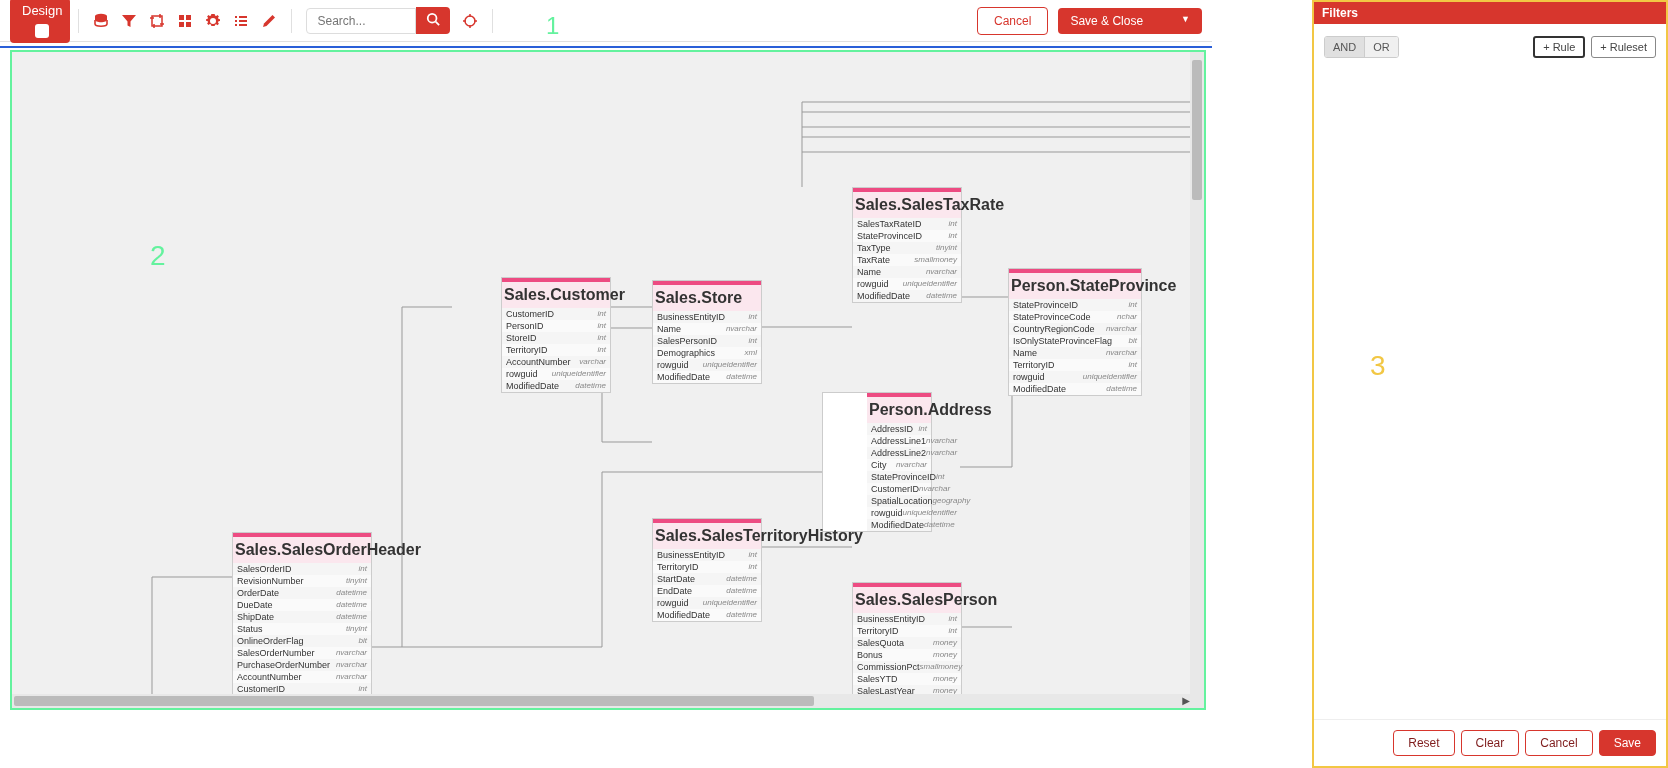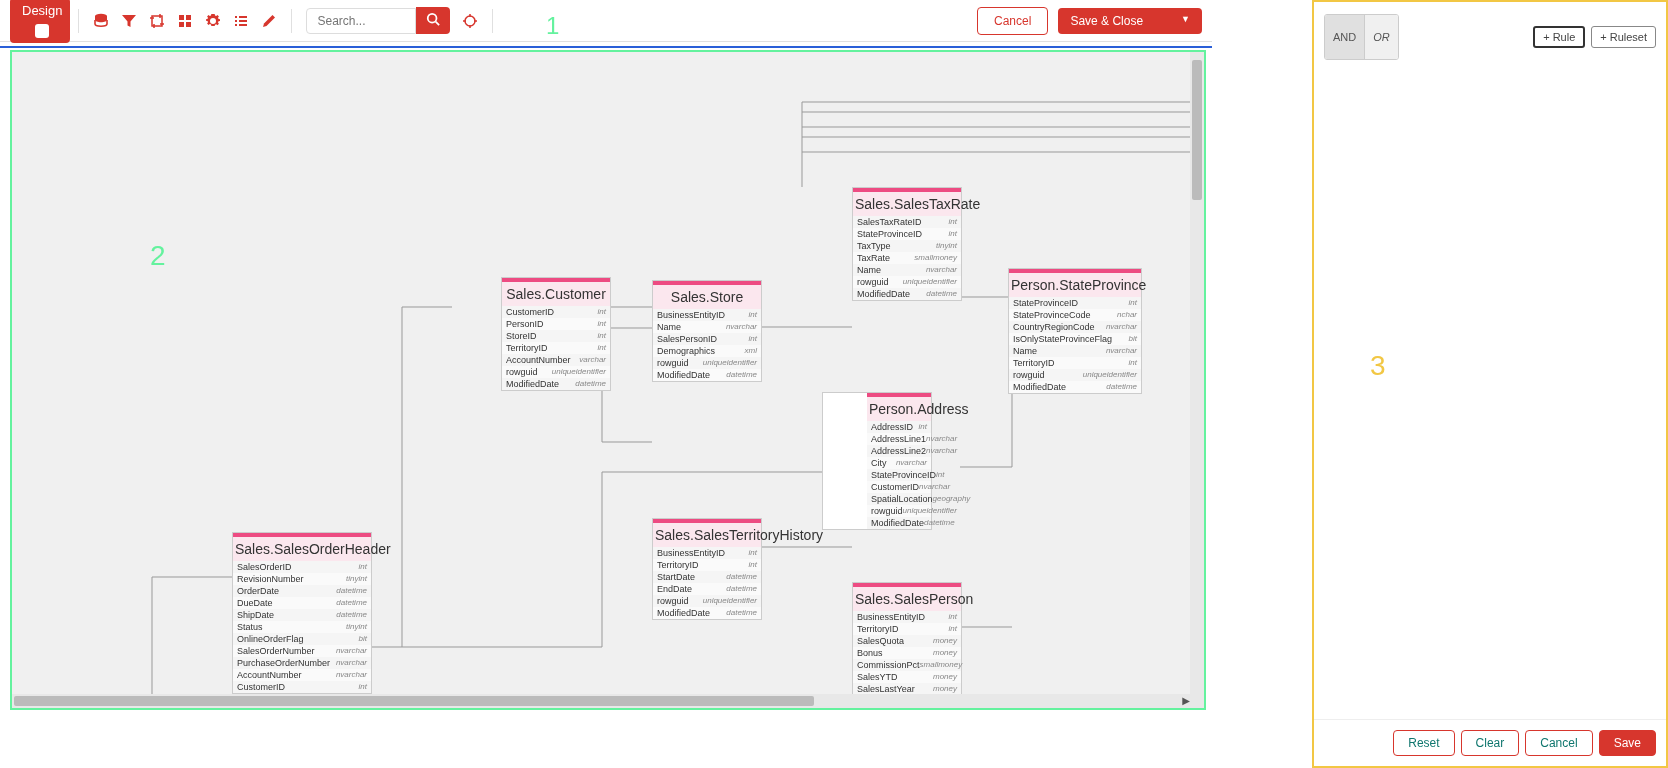--- a/index.html
+++ b/index.html
@@ -24,21 +24,21 @@
 
 .canvas-wrap { position: absolute; top: 50px; left: 10px; width: 1196px; height: 660px; border: 2px solid #64f29e; background: #f0f0f0; overflow: hidden; }
 .canvas-inner { position: relative; width: 100%; height: 100%; }
 .label-1 { position: absolute; top: 12px; left: 546px; color: #64f29e; font-size: 24px; font-weight: 400; z-index: 50; }
 .label-2 { position: absolute; top: 188px; left: 138px; color: #64f29e; font-size: 28px; font-weight: 400; }
 .label-3 { position: absolute; top: 350px; left: 1370px; color: #f2c744; font-size: 28px; font-weight: 400; z-index: 200; }
 
 
 .table { position: absolute; background: #fff; border: 1px solid #ccc; font-size: 10px; width: 110px; }
 .table .hd { height: 4px; background: #ed4b82; }
-.table .title { text-align: center; padding: 4px 2px; font-size: 14px; font-weight: 400; background: #fbe7ee; color: #333; }
+.table .title { padding: 4px 2px; font-size: 16px; font-weight: 700; background: #fbe7ee; color: #333; }
 .table .row { display: flex; justify-content: space-between; padding: 1px 4px; background: #fafafa; }
 .table .row:nth-child(odd){ background:#f5f5f5;}
 .table .col { font-size: 9px; color: #333; }
 .table .typ { font-size: 8px; color: #888; font-style: italic; }
 
 
 .vscroll { position: absolute; right: 0; top: 0; width: 14px; height: 100%; background: #e8e8e8; }
 .vscroll .thumb { position: absolute; top: 8px; left: 2px; width: 10px; height: 140px; background: #bbb; border-radius: 2px; }
 .hscroll { position: absolute; left: 0; bottom: 0; width: 100%; height: 14px; background: #e8e8e8; }
 .hscroll .thumb { position: absolute; left: 2px; top: 2px; width: 800px; height: 10px; background: #bbb; border-radius: 2px; }
@@ -46,28 +46,28 @@
 
 
 .lines { position: absolute; inset: 0; pointer-events: none; }
 .lines line { stroke: #999; stroke-width: 1; }
 
 
 .filters-panel { position: absolute; top: 0; right: 0; width: 356px; height: 768px; background: #fff; border: 2px solid #f2c744; }
 .filters-hd { background: #d7362d; color: #fff; padding: 4px 8px; font-size: 12px; font-weight: 600; }
 .filters-body { padding: 12px 10px; display: flex; justify-content: space-between; align-items: center; }
 .cond-group { display: flex; border: 1px solid #ccc; border-radius: 3px; overflow: hidden; }
-.cond-btn { border: none; background: #f0f0f0; padding: 16px 8px; font-size: 11px; cursor: pointer; color: #555; }
+.cond-btn { border: none; background: #f0f0f0; padding: 4px 8px; font-size: 11px; cursor: pointer; color: #555; }
 .cond-btn.active { background: #e0e0e0; }
-.cond-btn + .cond-btn { border-left: 1px solid #ccc; font-style: italic; }
+.cond-btn + .cond-btn { border-left: 1px solid #ccc; }
 .rule-btns { display: flex; gap: 6px; }
 .rule-btn { border: 1px solid #888; background: #fff; padding: 3px 8px; font-size: 11px; border-radius: 3px; cursor: pointer; display: flex; align-items: center; gap: 3px; color: #444; }
 .rule-btn.sel { border: 2px solid #333; }
 .filters-footer { position: absolute; bottom: 0; left: 0; right: 0; padding: 10px; display: flex; justify-content: flex-end; gap: 6px; border-top: 1px solid #eee; }
-.f-btn { border: 1px solid #d7362d; background: #fff; color: #0f766e; padding: 5px 14px; border-radius: 4px; font-size: 12px; cursor: pointer; }
+.f-btn { border: 1px solid #d7362d; background: #fff; color: #7f1d1d; padding: 5px 14px; border-radius: 4px; font-size: 12px; cursor: pointer; }
 .f-btn.primary { background: #d7362d; color: #fff; }
 
 
 .blue-line { position:absolute; top:46px; left:0; width:1212px; height:2px; background:#2a5fd8; }
 </style>
 </head>
 <body>
 
 <div class="toolbar">
   <button class="design-btn">
@@ -481,20 +481,21 @@
         <div class="thumb"></div>
       </div>
     <div class="hscroll">
         <div class="thumb"></div>
         <span class="arrow">▶</span>
       </div>
   </div>
 </div>
 
 <div class="filters-panel">
+  <div class="filters-hd">Filters</div>
   <div class="filters-body">
     <div class="cond-group">
       <button class="cond-btn active">AND</button>
       <button class="cond-btn">OR</button>
     </div>
     <div class="rule-btns">
       <button class="rule-btn sel">
           <span>+</span>
           <span>Rule</span>
         </button>

